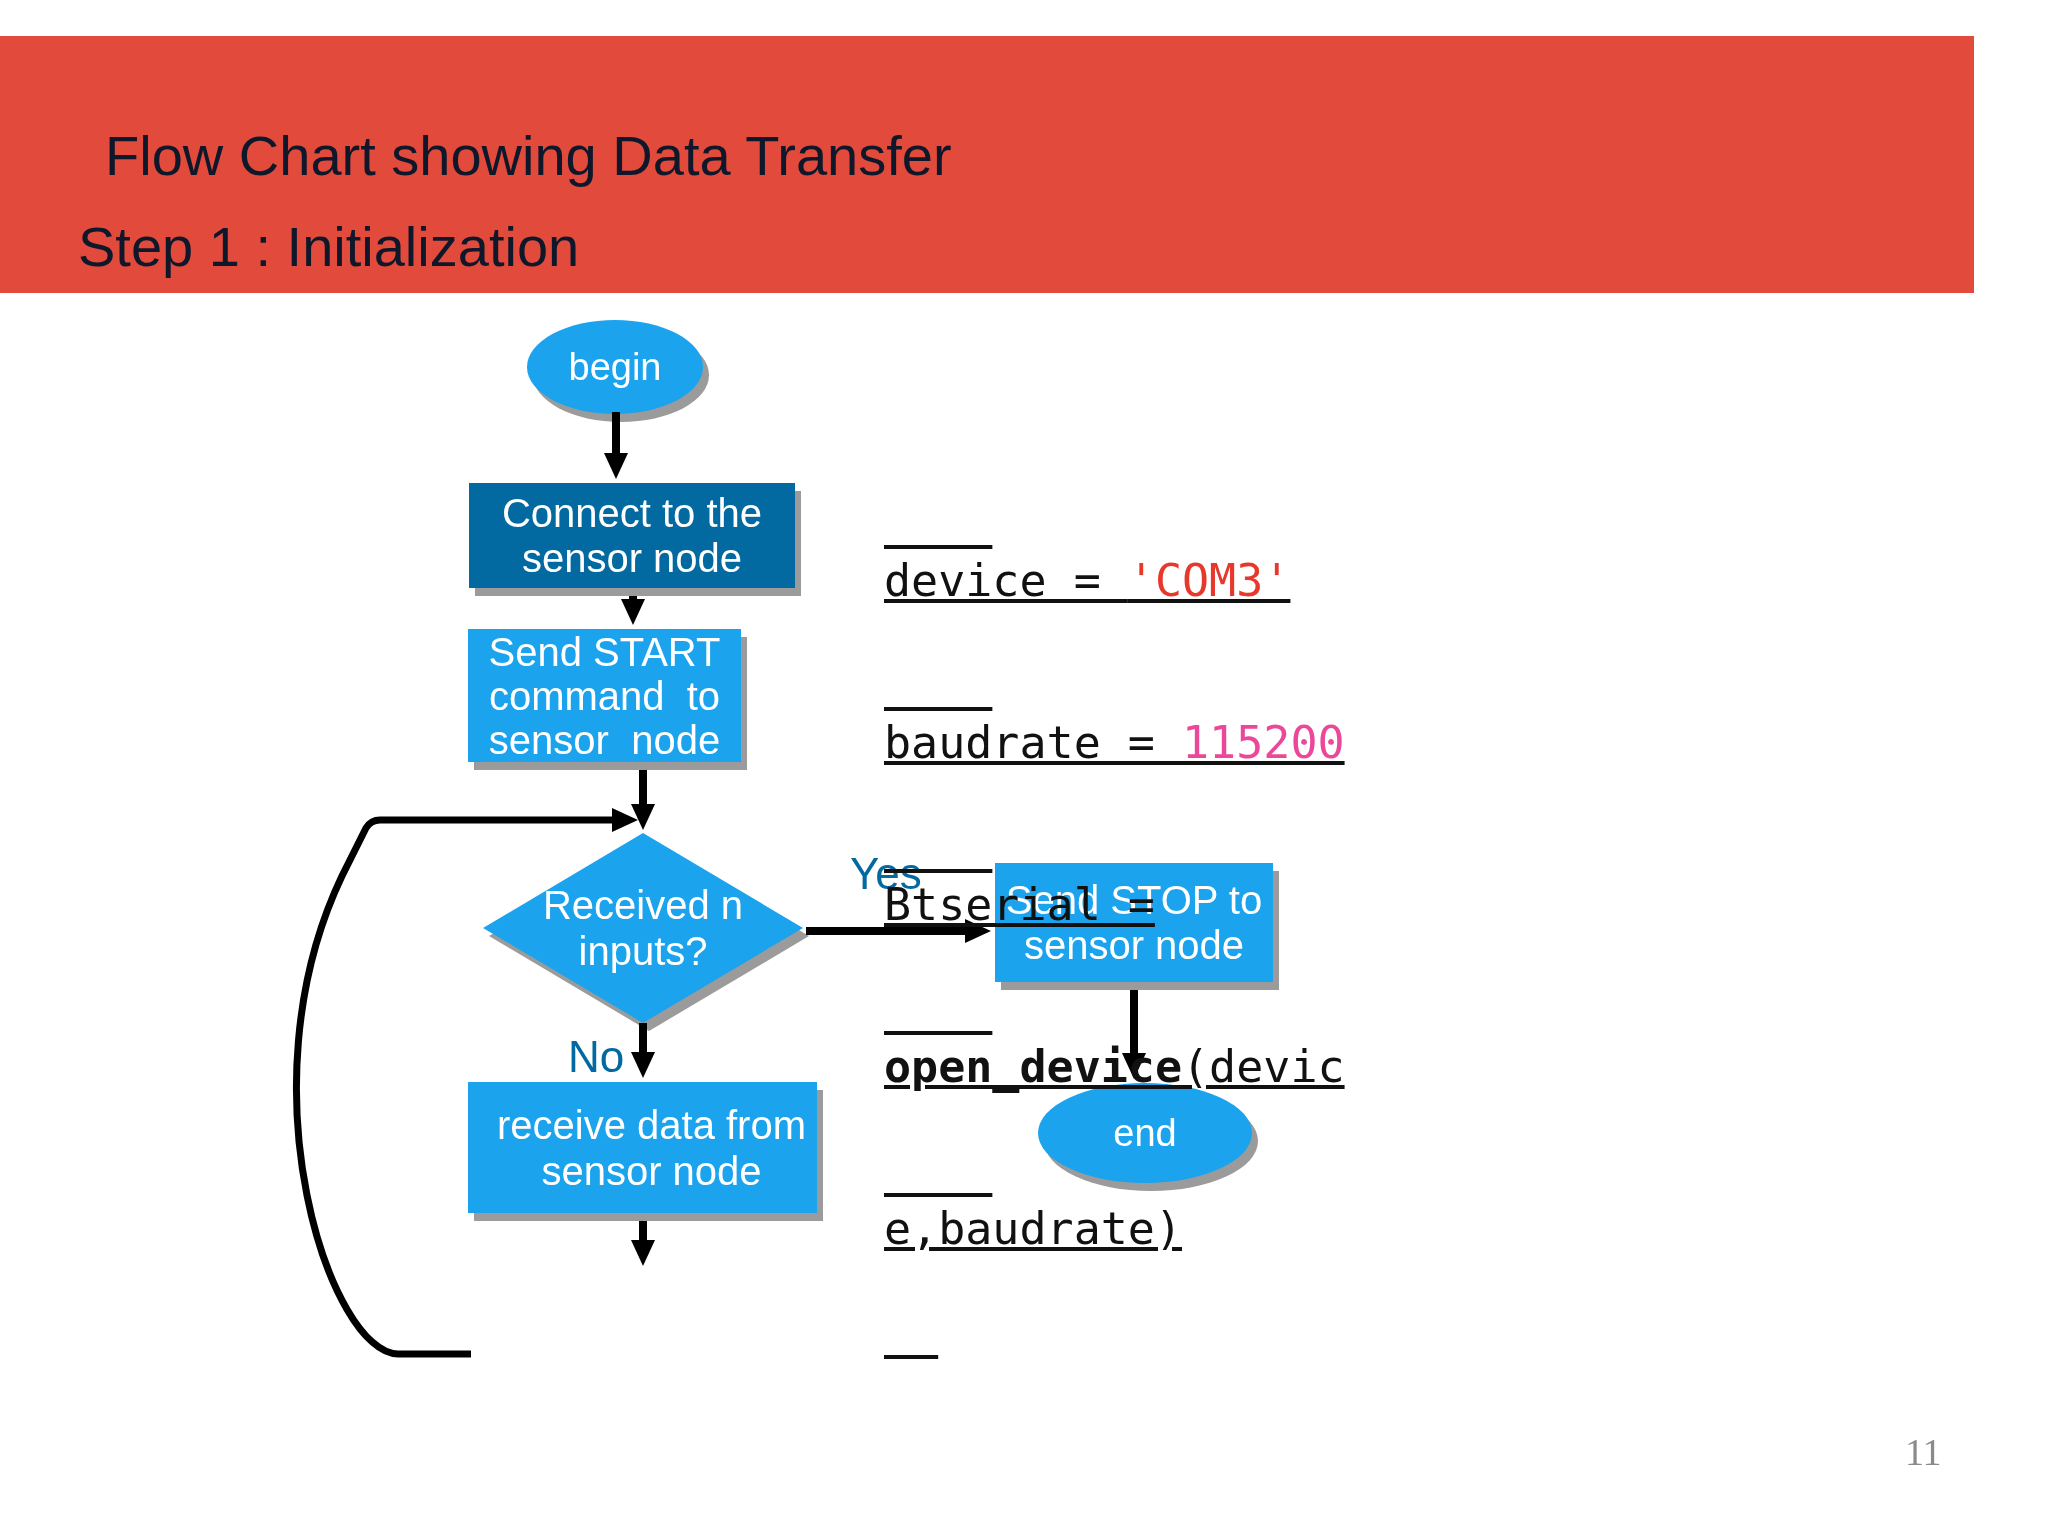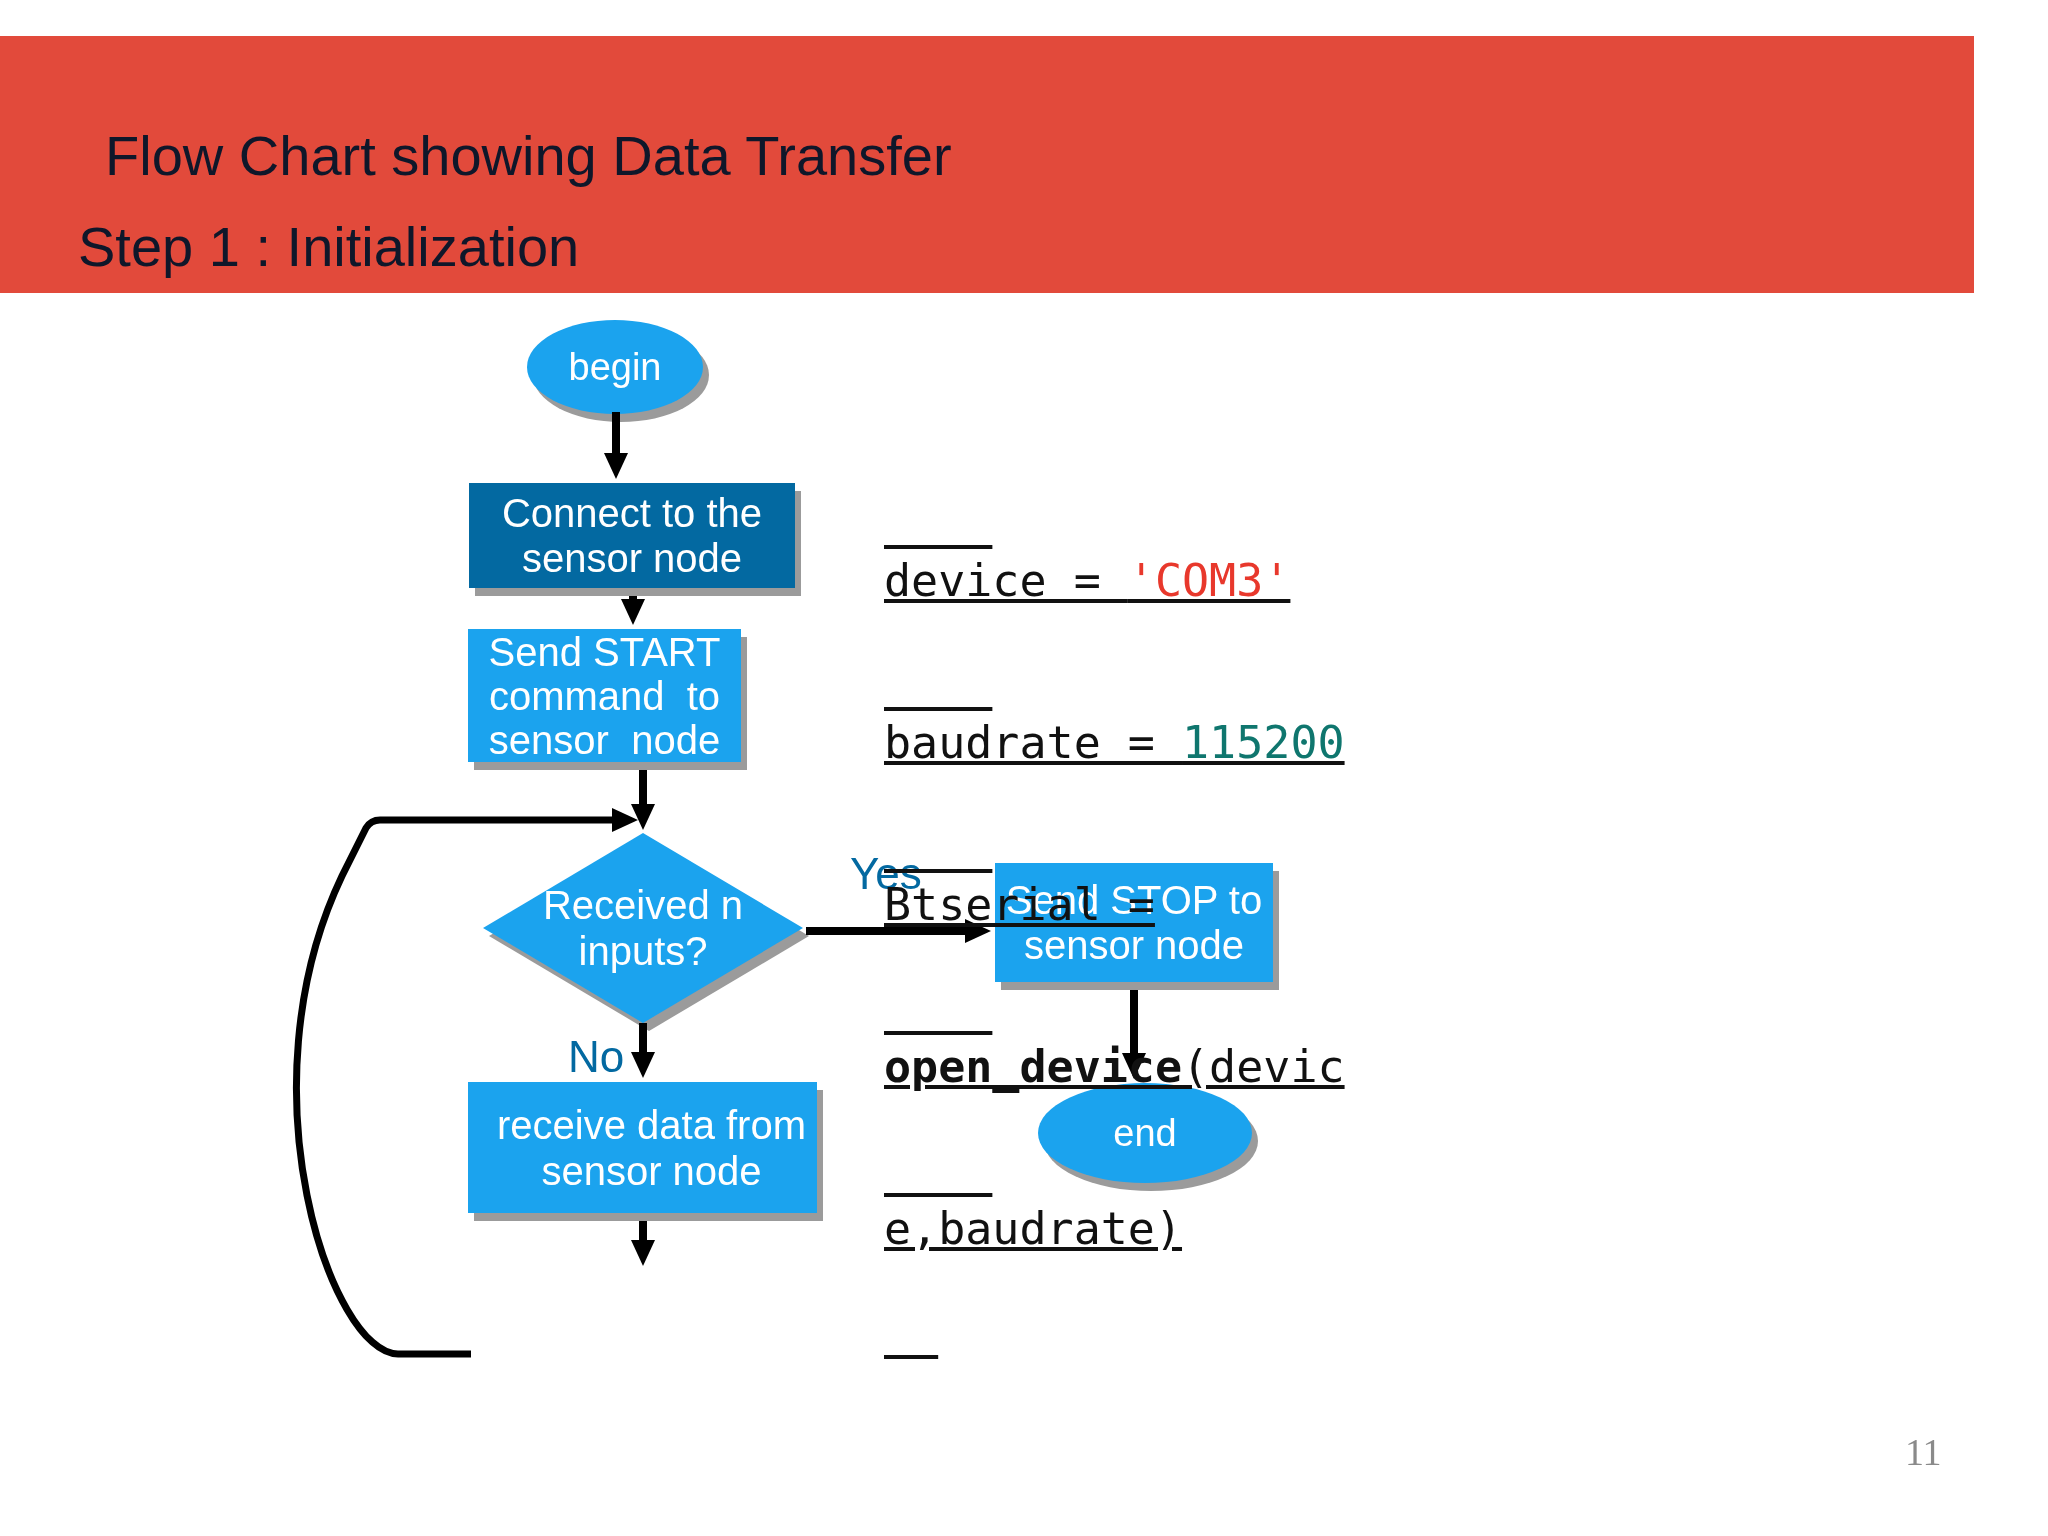--- a/index.html
+++ b/index.html
@@ -55,21 +55,21 @@
   #label-yes{left:850px;top:854px;}
   #label-no{left:568px;top:1037px;}
 
   
   #code{
     position:absolute;left:884px;top:446px;
     font-family:"DejaVu Sans Mono","Liberation Mono",monospace;
     font-size:45px;line-height:54px;color:#111111;white-space:pre;text-decoration:underline;
   }
   #code .str{color:#E8382C;}
-  #code .num{color:#0f766e;}
+  #code .num{color:#ec4899;}
   #code .fn{font-weight:bold;}
 
   
   #connectors{position:absolute;left:0;top:0;width:2048px;height:1536px;}
 
   
   #page-number{
     position:absolute;left:1905px;top:1430px;
     font-family:"Liberation Serif",serif;font-size:38px;color:#8A8A8A;
   }

